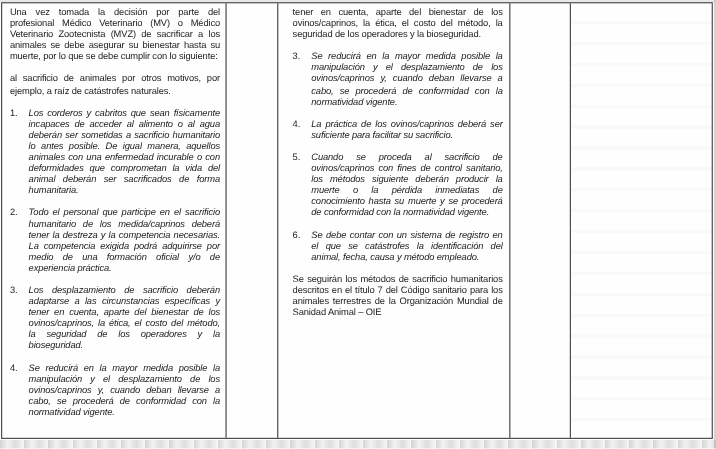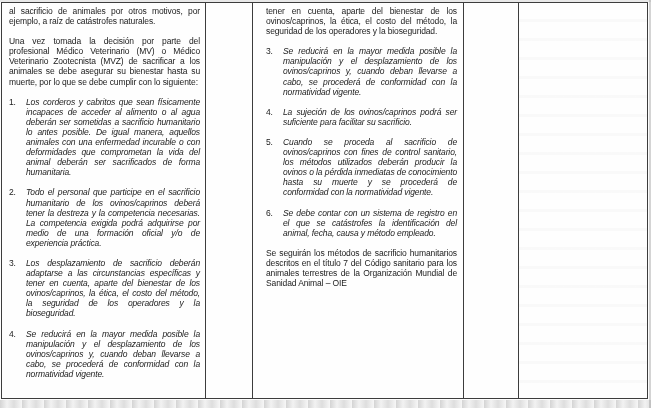--- a/index.html
+++ b/index.html
@@ -94,30 +94,30 @@
   }
 </style>
 </head>
 <body>
 
 <div class="scan">
   <div class="scan-edge-top"></div>
   <div class="doc-table">
 
     <div class="col col1">
+      <p class="para">Una vez tomada la decisión por parte del profesional Médico Veterinario (MV) o Médico Veterinario Zootecnista (MVZ) de sacrificar a los animales se debe asegurar su bienestar hasta su muerte, por lo que se debe cumplir con lo siguiente:</p>
       <p class="para">al sacrificio de animales por otros motivos, por ejemplo, a raíz de catástrofes naturales.</p>
-      <p class="para">Una vez tomada la decisión por parte del profesional Médico Veterinario (MV) o Médico Veterinario Zootecnista (MVZ) de sacrificar a los animales se debe asegurar su bienestar hasta su muerte, por lo que se debe cumplir con lo siguiente:</p>
 
       <div class="item">
         <span class="num">1.</span>
         <span class="txt">Los corderos y cabritos que sean físicamente incapaces de acceder al alimento o al agua deberán ser sometidas a sacrificio humanitario lo antes posible. De igual manera, aquellos animales con una enfermedad incurable o con deformidades que comprometan la vida del animal deberán ser sacrificados de forma humanitaria.</span>
       </div>
       <div class="item">
         <span class="num">2.</span>
-        <span class="txt">Todo el personal que participe en el sacrificio humanitario de los ovinos/caprinos deberá tener la destreza y la competencia necesarias. La competencia exigida podrá adquirirse por medio de una formación oficial y/o de experiencia práctica.</span>
+        <span class="txt">Todo el personal que participe en el sacrificio humanitario de los medida/caprinos deberá tener la destreza y la competencia necesarias. La competencia exigida podrá adquirirse por medio de una formación oficial y/o de experiencia práctica.</span>
       </div>
       <div class="item">
         <span class="num">3.</span>
         <span class="txt">Los desplazamiento de sacrificio deberán adaptarse a las circunstancias específicas y tener en cuenta, aparte del bienestar de los ovinos/caprinos, la ética, el costo del método, la seguridad de los operadores y la bioseguridad.</span>
       </div>
       <div class="item">
         <span class="num">4.</span>
         <span class="txt">Se reducirá en la mayor medida posible la manipulación y el desplazamiento de los ovinos/caprinos y, cuando deban llevarse a cabo, se procederá de conformidad con la normatividad vigente.</span>
       </div>
     </div>
@@ -126,25 +126,25 @@
 
     <div class="col col3">
       <p class="para cont">tener en cuenta, aparte del bienestar de los ovinos/caprinos, la ética, el costo del método, la seguridad de los operadores y la bioseguridad.</p>
 
       <div class="item">
         <span class="num">3.</span>
         <span class="txt">Se reducirá en la mayor medida posible la manipulación y el desplazamiento de los ovinos/caprinos y, cuando deban llevarse a cabo, se procederá de conformidad con la normatividad vigente.</span>
       </div>
       <div class="item">
         <span class="num">4.</span>
-        <span class="txt">La sujeción de los ovinos/caprinos podrá ser suficiente para facilitar su sacrificio.</span>
+        <span class="txt">La práctica de los ovinos/caprinos deberá ser suficiente para facilitar su sacrificio.</span>
       </div>
       <div class="item">
         <span class="num">5.</span>
-        <span class="txt">Cuando se proceda al sacrificio de ovinos/caprinos con fines de control sanitario, los métodos utilizados deberán producir la ovinos o la pérdida inmediatas de conocimiento hasta su muerte y se procederá de conformidad con la normatividad vigente.</span>
+        <span class="txt">Cuando se proceda al sacrificio de ovinos/caprinos con fines de control sanitario, los métodos siguiente deberán producir la muerte o la pérdida inmediatas de conocimiento hasta su muerte y se procederá de conformidad con la normatividad vigente.</span>
       </div>
       <div class="item">
         <span class="num">6.</span>
         <span class="txt">Se debe contar con un sistema de registro en el que se catástrofes la identificación del animal, fecha, causa y método empleado.</span>
       </div>
 
       <p class="para">Se seguirán los métodos de sacrificio humanitarios descritos en el título 7 del Código sanitario para los animales terrestres de la Organización Mundial de Sanidad Animal – OIE</p>
     </div>
 
     <div class="col col4"></div>

